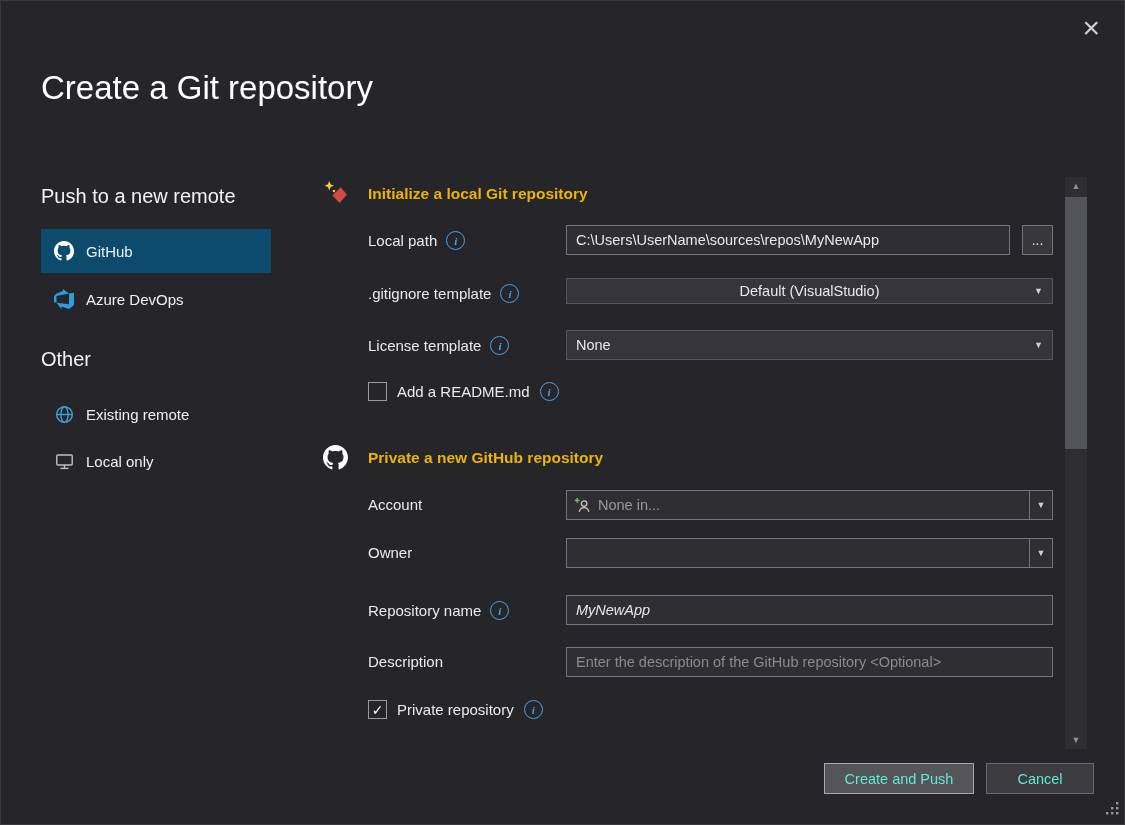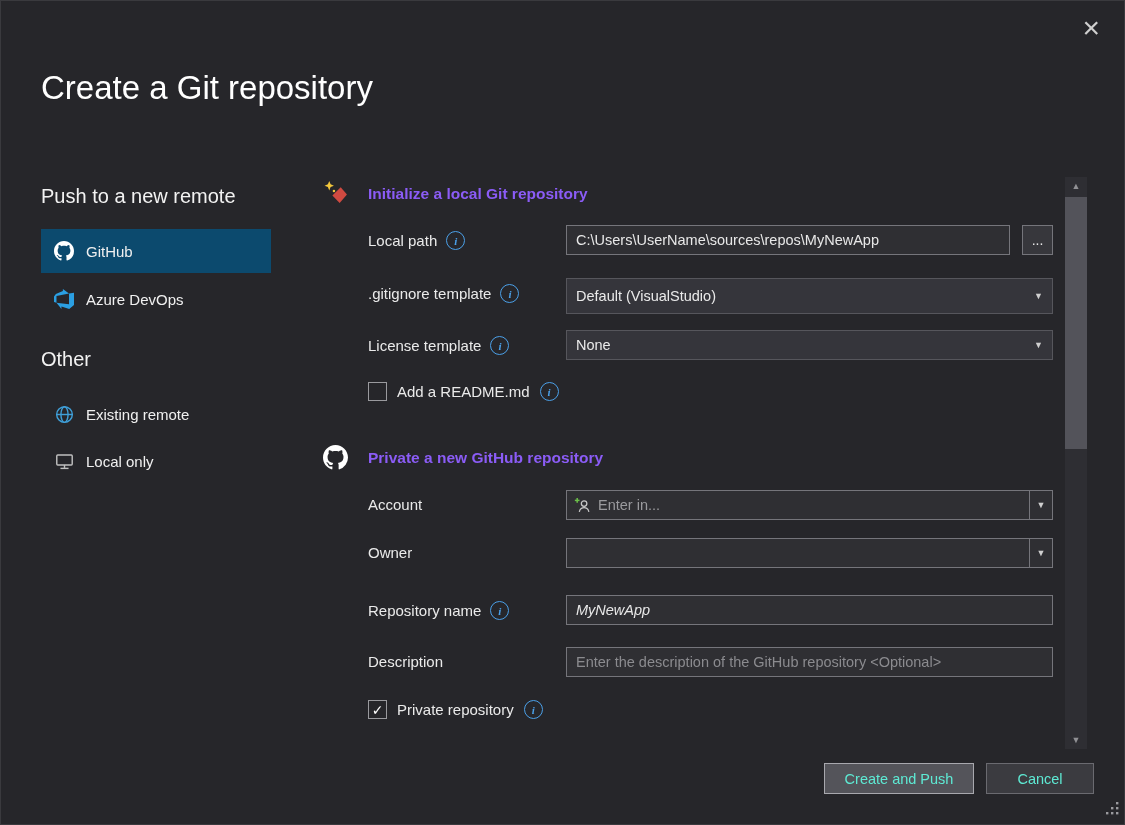--- a/index.html
+++ b/index.html
@@ -10,21 +10,21 @@
   .title{position:absolute;left:40px;top:68px;margin:0;font-size:33px;font-weight:300;color:#ffffff;}
 
   
   .side-heading{position:absolute;left:40px;color:#f2f2f2;font-size:20px;}
   .side-item{position:absolute;left:40px;width:230px;display:flex;align-items:center;gap:11px;
              padding-left:12px;box-sizing:border-box;color:#f0f0f0;font-size:15px;cursor:pointer;}
   .side-item.selected{background:#0c4a6e;}
   .sicon{display:flex;align-items:center;justify-content:center;width:22px;height:22px;}
 
   
-  .sec-head{position:absolute;display:flex;align-items:flex-start;gap:20px;color:#8b5cf6;}
+  .sec-head{position:absolute;display:flex;align-items:flex-start;gap:20px;color:#eab308;}
   .sec-title{font-weight:bold;font-size:15.5px;padding-top:4px;}
   .lbl-row{position:absolute;left:367px;display:flex;align-items:center;gap:9px;color:#eaeaea;font-size:15px;}
   .info{width:17px;height:17px;border-radius:50%;border:1px solid #4ba0e8;color:#4ba0e8;
         font-size:11px;font-weight:bold;font-style:italic;display:flex;align-items:center;
         justify-content:center;font-family:"Liberation Serif",serif;flex:0 0 auto;cursor:pointer;}
   .textfield{position:absolute;box-sizing:border-box;background:#2f2f33;border:1px solid #75757b;
              color:#e8e8e8;font-size:14.5px;padding:0 9px;font-family:inherit;outline:none;}
   .textfield::placeholder{color:#8b8b8f;}
   .dropdown{position:absolute;box-sizing:border-box;background:#35353b;border:1px solid #56565c;
             color:#eaeaea;font-size:14.5px;display:flex;align-items:center;padding:0 9px;cursor:pointer;}
@@ -121,21 +121,21 @@
     <span>Local path</span>
     <span class="info">i</span>
   </div>
   <input class="textfield" style="left: 565px; top: 224px; width: 444px; height: 30px;" value="C:\Users\UserName\sources\repos\MyNewApp">
   <div class="browse" style="left:1021px;top:224px;width:31px;height:30px;">...</div>
 
   <div class="lbl-row" style="top:283px;justify-content:space-between;">
     <span>.gitignore template</span>
     <span class="info">i</span>
   </div>
-  <div class="dropdown" style="left:565px;top:277px;width:487px;height:36px;">
+  <div class="dropdown" style="left:565px;top:277px;width:487px;height:26px;justify-content:center;">
     <span>Default (VisualStudio)</span>
     <span class="caret">▼</span>
   </div>
 
   <div class="lbl-row" style="top:335px;">
     <span>License template</span>
     <span class="info">i</span>
   </div>
   <div class="dropdown" style="left:565px;top:329px;width:487px;height:30px;">
     <span>None</span>
@@ -162,21 +162,21 @@
   </div>
   <div class="combo" style="left:565px;top:489px;width:487px;height:30px;">
     <span style="display:flex;align-items:center;">
       <svg width="17" height="17" viewBox="0 0 16 16" fill="none">
         <circle cx="9.5" cy="6.2" r="2.6" stroke="#c8c8c8" stroke-width="1.2"></circle>
         <path d="M5 14c.5-2.6 2.2-3.9 4.5-3.9S13.5 11.4 14 14" stroke="#c8c8c8" stroke-width="1.2"></path>
         <line x1="3" y1="1" x2="3" y2="5.4" stroke="#6cc04a" stroke-width="1.4"></line>
         <line x1="0.8" y1="3.2" x2="5.2" y2="3.2" stroke="#6cc04a" stroke-width="1.4"></line>
       </svg>
     </span>
-    <span class="placeholder">Enter in...</span>
+    <span class="placeholder">None in...</span>
     <span class="combo-caret">▼</span>
   </div>
 
   <div class="lbl-row" style="top:543px;">
     <span>Owner</span>
   </div>
   <div class="combo" style="left:565px;top:537px;width:487px;height:30px;">
     <span class="combo-caret">▼</span>
   </div>
 

